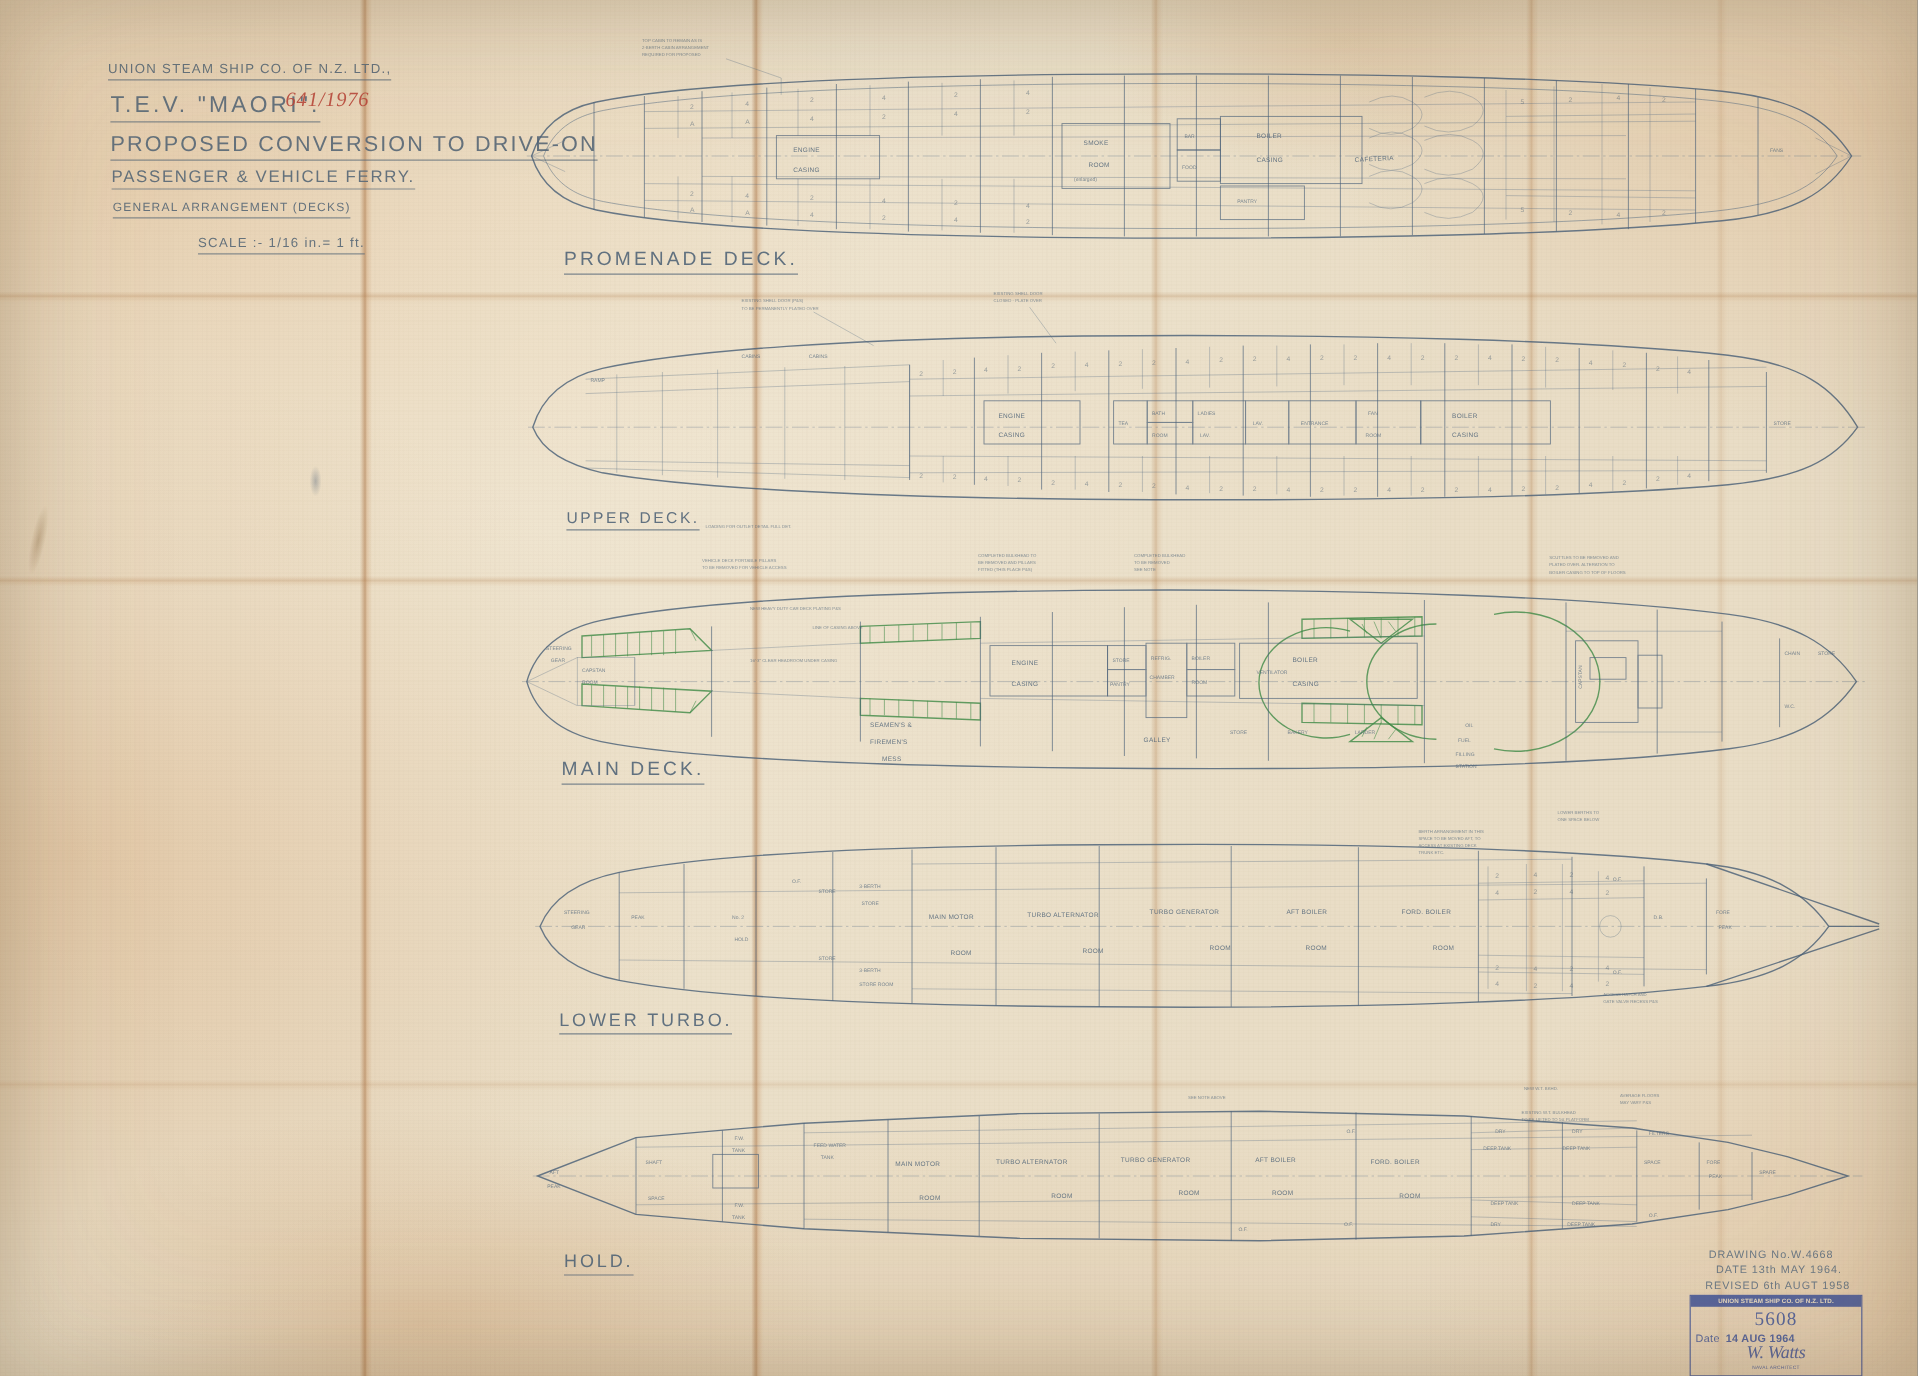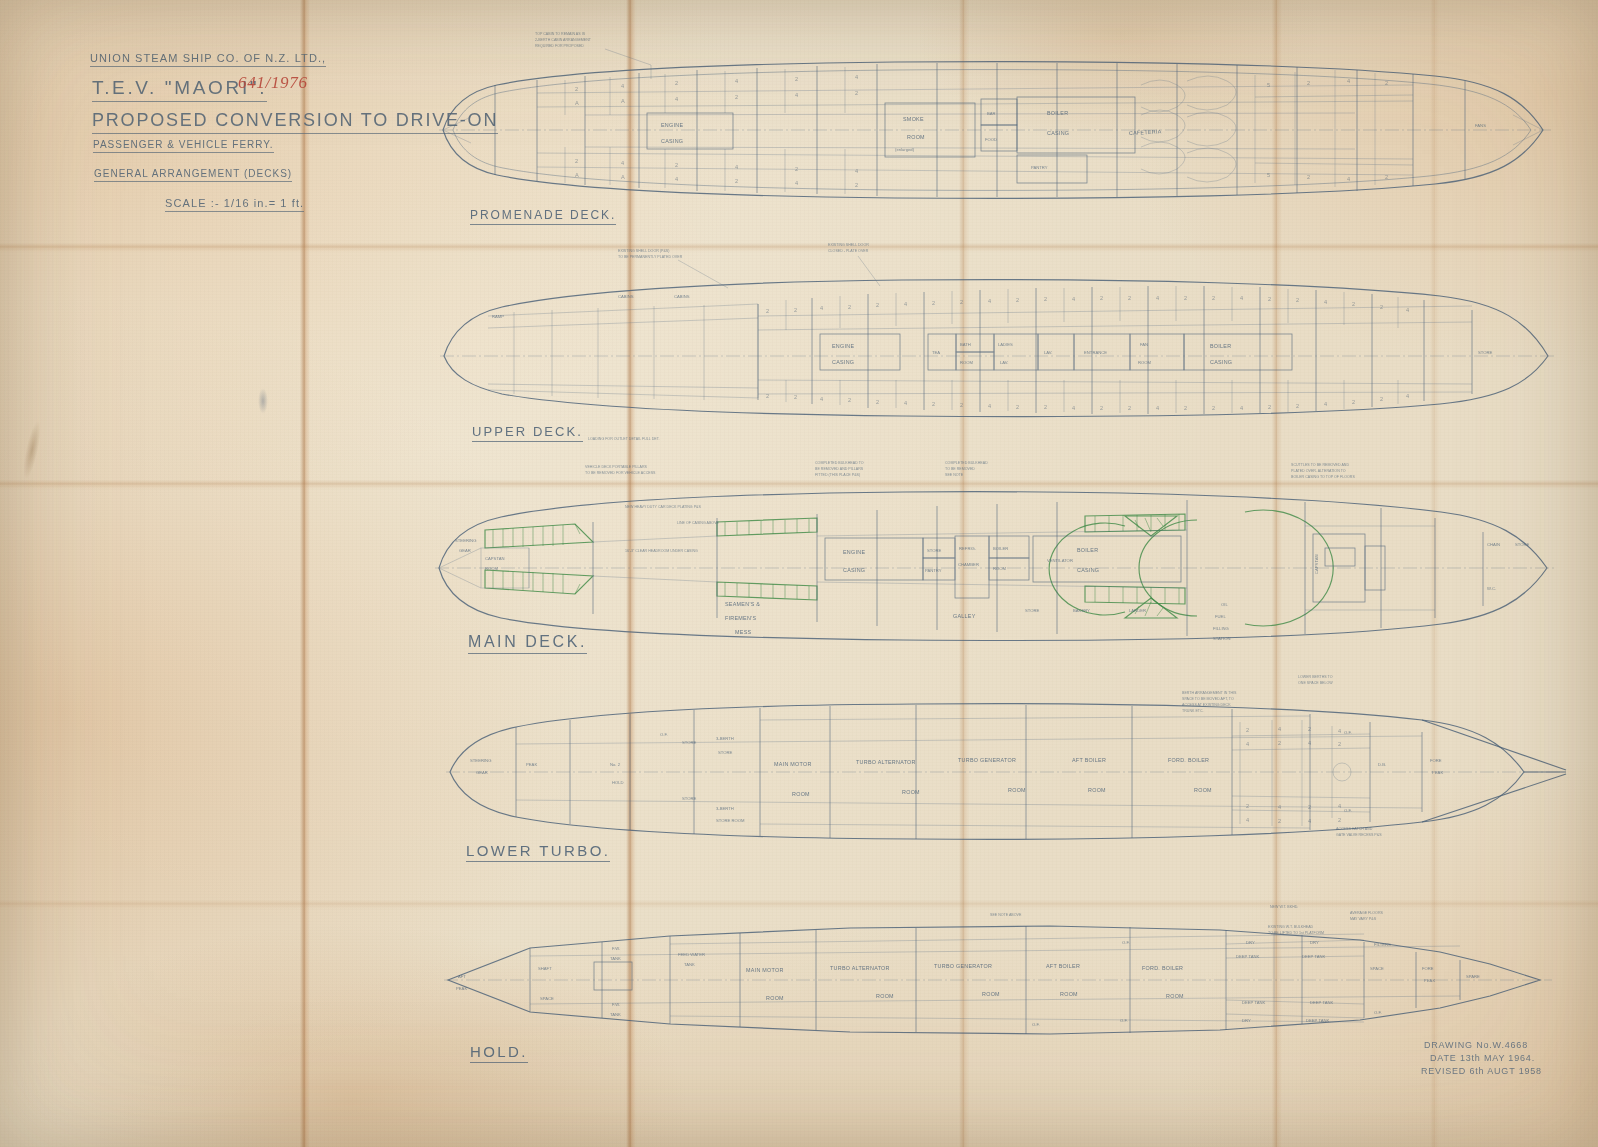--- a/index.html
+++ b/index.html
@@ -107,26 +107,26 @@
   <div class="fold-h" style="top:900px;opacity:.6;"></div>
 
   <div class="smudge" style="left:26px;top:420px;width:12px;height:60px;background:radial-gradient(ellipse,rgba(140,105,65,.35),rgba(140,105,65,0) 70%);transform:rotate(12deg);"></div>
   <div class="smudge" style="left:258px;top:388px;width:10px;height:26px;background:radial-gradient(ellipse,rgba(70,90,115,.35),rgba(70,90,115,0) 70%);"></div>
 
   <div>
     <div class="title-line" style="left:90px;top:52px;font-size:11px;">UNION STEAM SHIP CO. OF N.Z. LTD.,</div>
     <div class="title-line" style="left:92px;top:77px;font-size:19px;letter-spacing:.14em;">T.E.V. "MAORI".</div>
     <div class="accession" style="left:238px;top:73px;">641/1976</div>
     <div class="title-line" style="left:92px;top:110px;font-size:18px;">PROPOSED CONVERSION TO DRIVE-ON</div>
-    <div class="title-line" style="left:93px;top:139px;font-size:10px;">PASSENGER &amp; VEHICLE FERRY.</div>
+    <div class="title-line" style="left:93px;top:139px;font-size:14px;">PASSENGER &amp; VEHICLE FERRY.</div>
     <div class="title-line" style="left:94px;top:168px;font-size:10px;">GENERAL ARRANGEMENT (DECKS)</div>
     <div class="title-line" style="left:165px;top:197px;font-size:11px;">SCALE :- 1/16 in.= 1 ft.</div>
   </div>
 
-  <div class="deck-label" style="left:470px;top:208px;font-size:12px;">PROMENADE DECK.</div>
+  <div class="deck-label" style="left:470px;top:208px;font-size:16px;">PROMENADE DECK.</div>
   <div class="deck-label" style="left:472px;top:424px;font-size:13px;">UPPER DECK.</div>
   <div class="deck-label" style="left:468px;top:633px;font-size:16px;">MAIN DECK.</div>
   <div class="deck-label" style="left:466px;top:842px;font-size:15px;">LOWER TURBO.</div>
   <div class="deck-label" style="left:470px;top:1043px;font-size:15px;">HOLD.</div>
 
   <div class="deck" style="left:425px;top:55px;">
     <svg width="1140" height="150" viewBox="0 0 1140 150">
 
       <path class="hull" d="M18,75 C26,50 44,36 72,30 C140,16 280,9 470,7 C700,5 900,10 1010,21 C1070,27 1098,44 1118,75 C1098,106 1070,123 1010,129 C900,140 700,145 470,143 C280,141 140,134 72,120 C44,114 26,100 18,75 Z"></path>
       <path class="hull-in" d="M28,75 C36,54 52,42 78,37 C145,24 282,17 470,15 C698,13 896,18 1004,29 C1060,35 1088,48 1106,75 C1088,102 1060,115 1004,121 C896,132 698,137 470,135 C282,133 145,126 78,113 C52,108 36,96 28,75 Z"></path>
@@ -828,15 +828,25 @@
       </g>
     </svg>
   </div>
 
   <div>
     <div class="dwgline" style="left:1424px;top:1040px;">DRAWING No.W.4668</div>
     <div class="dwgline" style="left:1430px;top:1053px;">DATE 13th MAY 1964.</div>
     <div class="dwgline" style="left:1421px;top:1066px;">REVISED  6th AUGT 1958</div>
   </div>
 
+  <div class="stamp" style="left:1408px;top:1079px;width:142px;height:66px;">
+    <div class="stamp-hd">UNION STEAM SHIP CO. OF N.Z. LTD.</div>
+    <div class="stamp-no">5608</div>
+    <div style="display:flex;align-items:baseline;">
+      <div class="stamp-date">Date</div>
+      <div class="stamp-date" style="font-weight:bold;padding-left:5px;">14 AUG 1964</div>
+    </div>
+    <div class="stamp-sig">W. Watts</div>
+    <div class="stamp-foot">NAVAL ARCHITECT</div>
+  </div>
 
   <div class="edge-dark"></div>
 </div>
 
 </body></html>

